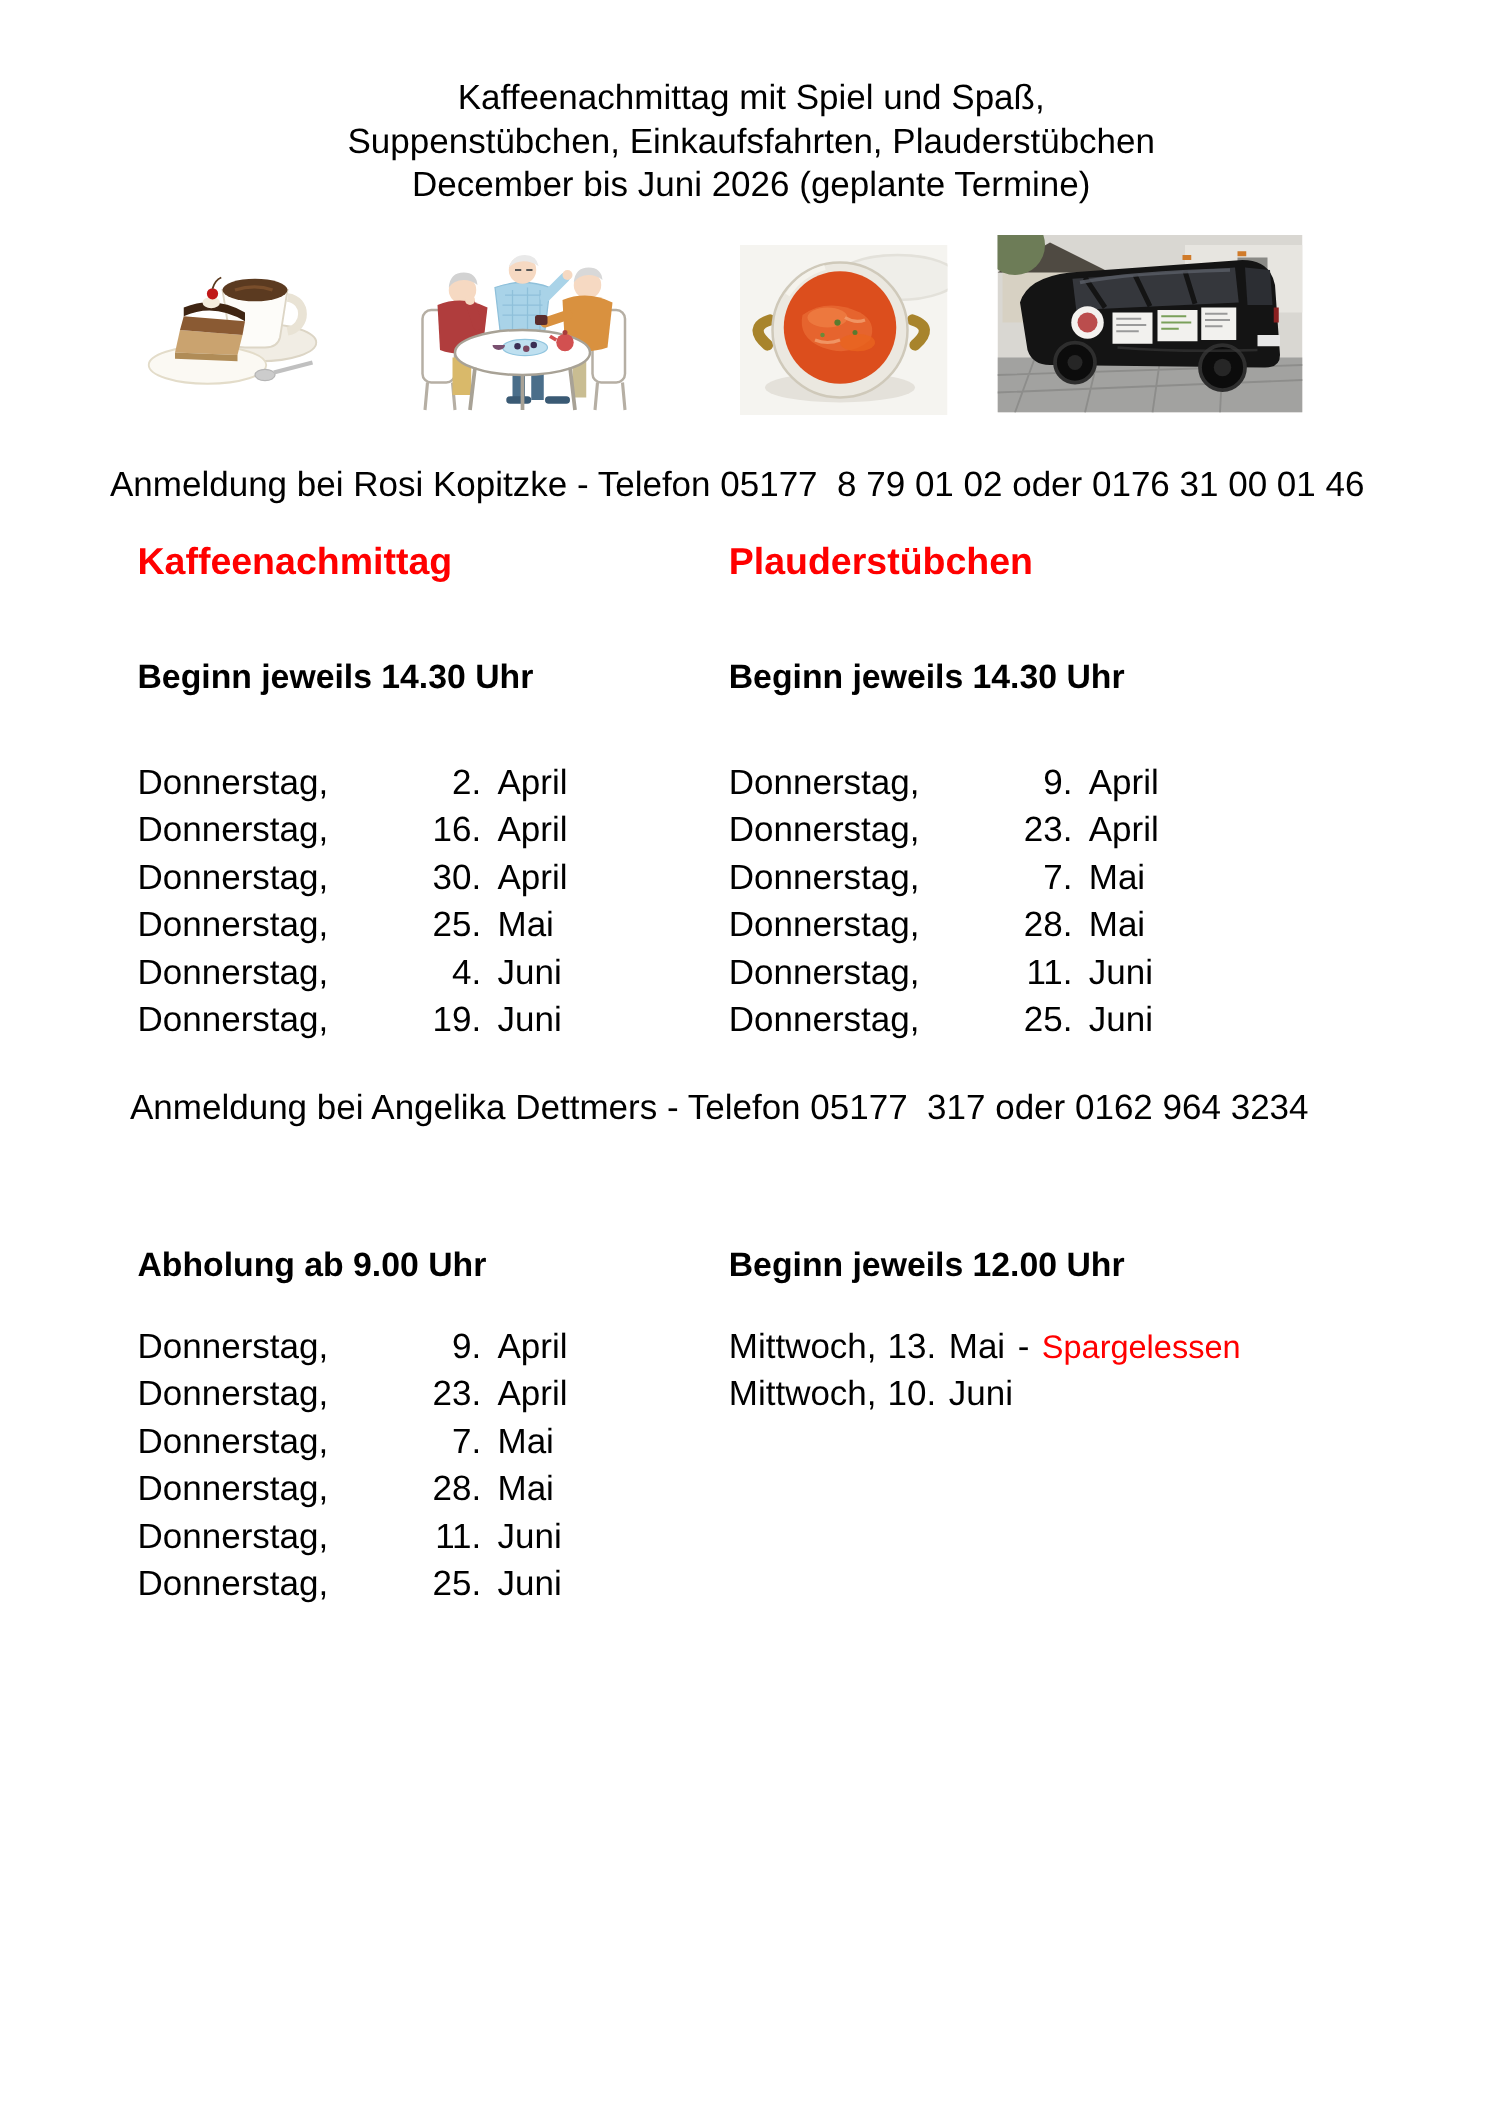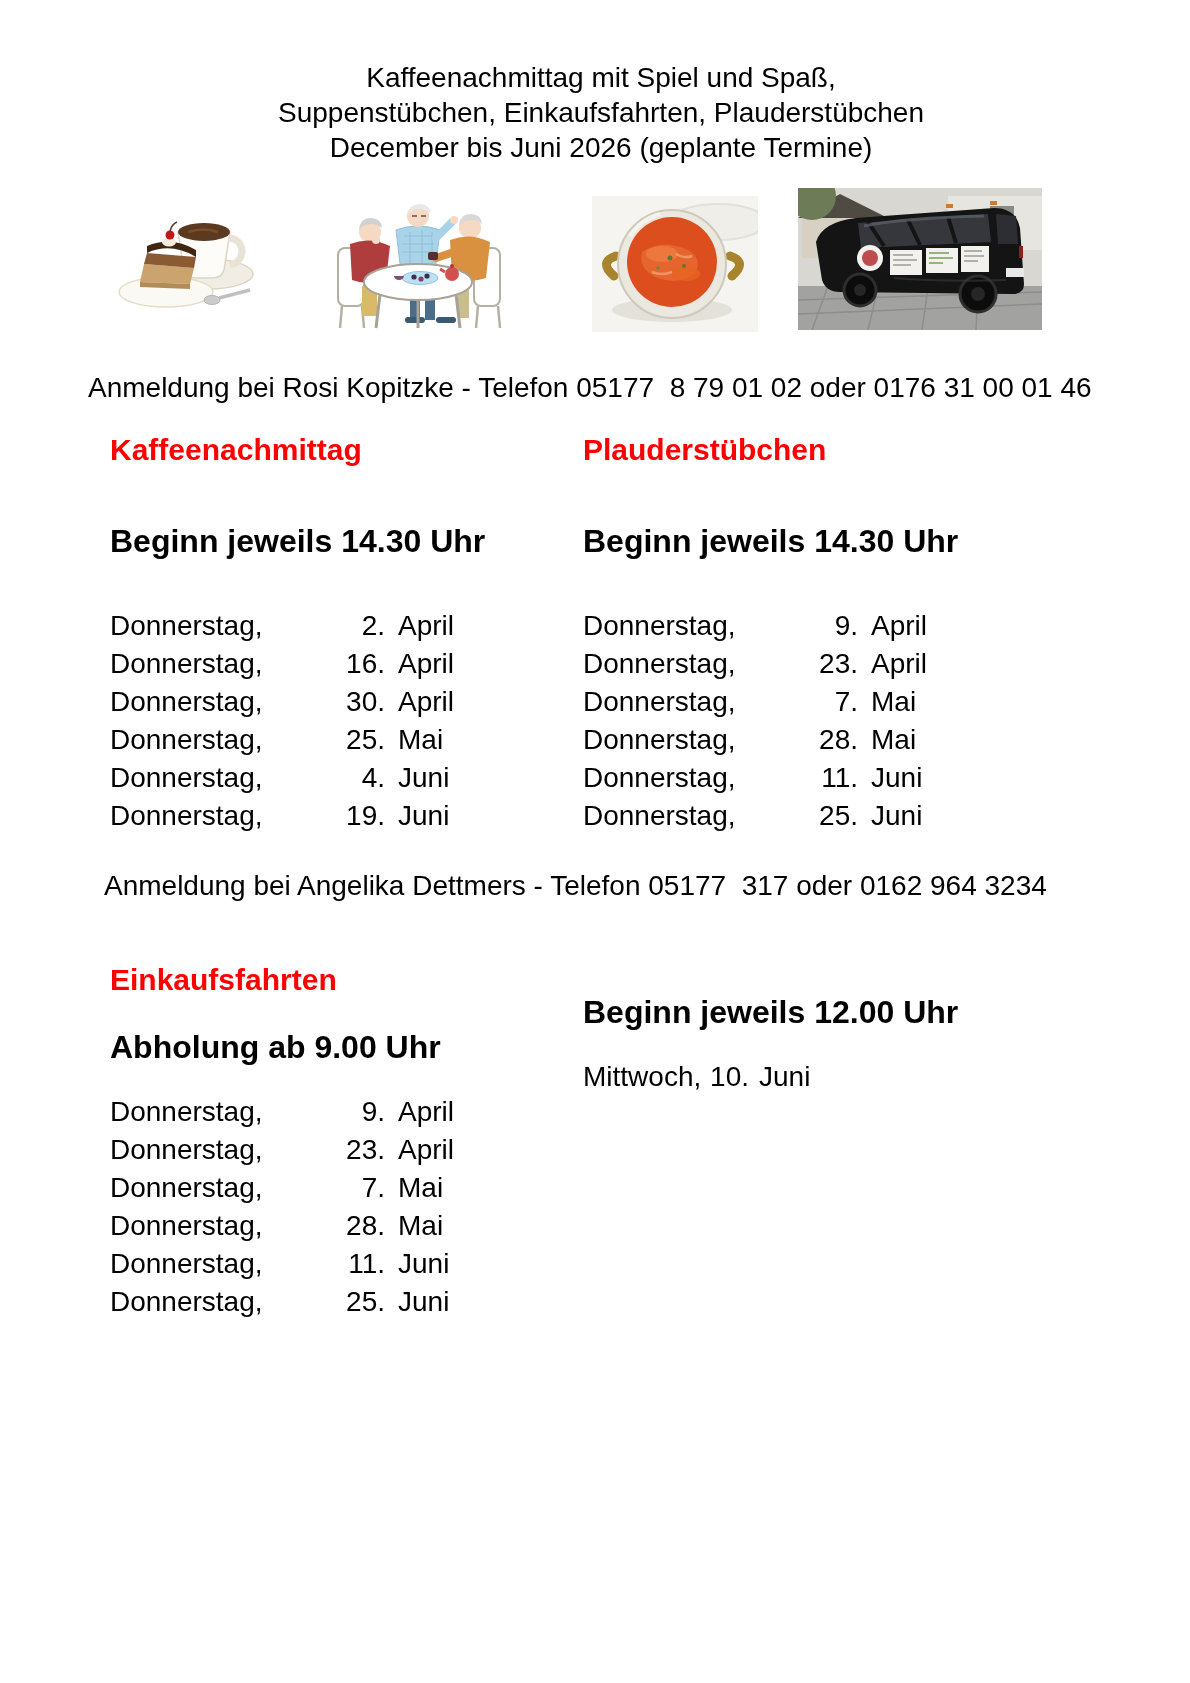--- a/index.html
+++ b/index.html
@@ -23,21 +23,21 @@
   .reg1{top:372px;left:88px;}
   .reg2{top:870px;left:104px;}
   
   .sec{position:absolute;}
   .sec1{top:432px;left:110px;}
   .sec2{top:432px;left:583px;}
   .sec3{top:962px;left:110px;}
   .sec4{top:962px;left:583px;}
   .sec h2{margin:0;font-size:30px;line-height:35px;font-weight:bold;
           color:var(--accent-red,#ff0000);}
-  .sec h3{margin:0;font-size:32px;line-height:35px;font-weight:bold;}
+  .sec h3{margin:0;font-size:27px;line-height:35px;font-weight:bold;}
   .sec1 h3,.sec2 h3{margin-top:57px;}
   .sec3 h3,.sec4 h3{margin-top:33px;}
   .rows{margin-top:48px;}
   .sec3 .rows,.sec4 .rows{margin-top:28px;}
   .row{font-size:28px;line-height:38px;white-space:nowrap;}
   .day{display:inline-block;width:205px;}
   .num{display:inline-block;width:70px;text-align:right;}
   .month{display:inline-block;padding-left:13px;}
   .sec4 .day{width:118px;}
   .sec4 .num{width:48px;}
@@ -201,32 +201,32 @@
       <div class="row"><span class="day">Donnerstag,</span><span class="num">7.</span><span class="month">Mai</span></div>
       <div class="row"><span class="day">Donnerstag,</span><span class="num">28.</span><span class="month">Mai</span></div>
       <div class="row"><span class="day">Donnerstag,</span><span class="num">11.</span><span class="month">Juni</span></div>
       <div class="row"><span class="day">Donnerstag,</span><span class="num">25.</span><span class="month">Juni</span></div>
     </div>
   </section>
 
   <p class="reg reg2">Anmeldung bei Angelika Dettmers - Telefon 05177  317 oder 0162 964 3234</p>
 
   <section class="sec sec3">
-    <h2>Einkaufsfahrten</h2>
     <h3>Abholung ab 9.00 Uhr</h3>
     <div class="rows">
       <div class="row"><span class="day">Donnerstag,</span><span class="num">9.</span><span class="month">April</span></div>
       <div class="row"><span class="day">Donnerstag,</span><span class="num">23.</span><span class="month">April</span></div>
       <div class="row"><span class="day">Donnerstag,</span><span class="num">7.</span><span class="month">Mai</span></div>
       <div class="row"><span class="day">Donnerstag,</span><span class="num">28.</span><span class="month">Mai</span></div>
       <div class="row"><span class="day">Donnerstag,</span><span class="num">11.</span><span class="month">Juni</span></div>
       <div class="row"><span class="day">Donnerstag,</span><span class="num">25.</span><span class="month">Juni</span></div>
     </div>
   </section>
 
   <section class="sec sec4">
     <h3>Beginn jeweils 12.00 Uhr</h3>
     <div class="rows">
+      <div class="row"><span class="day">Mittwoch,</span><span class="num">13.</span><span class="month">Mai</span><span class="sep">-</span><span class="note">Spargelessen</span></div>
       <div class="row"><span class="day">Mittwoch,</span><span class="num">10.</span><span class="month">Juni</span></div>
     </div>
   </section>
 
 </div>
 
 </body></html>

